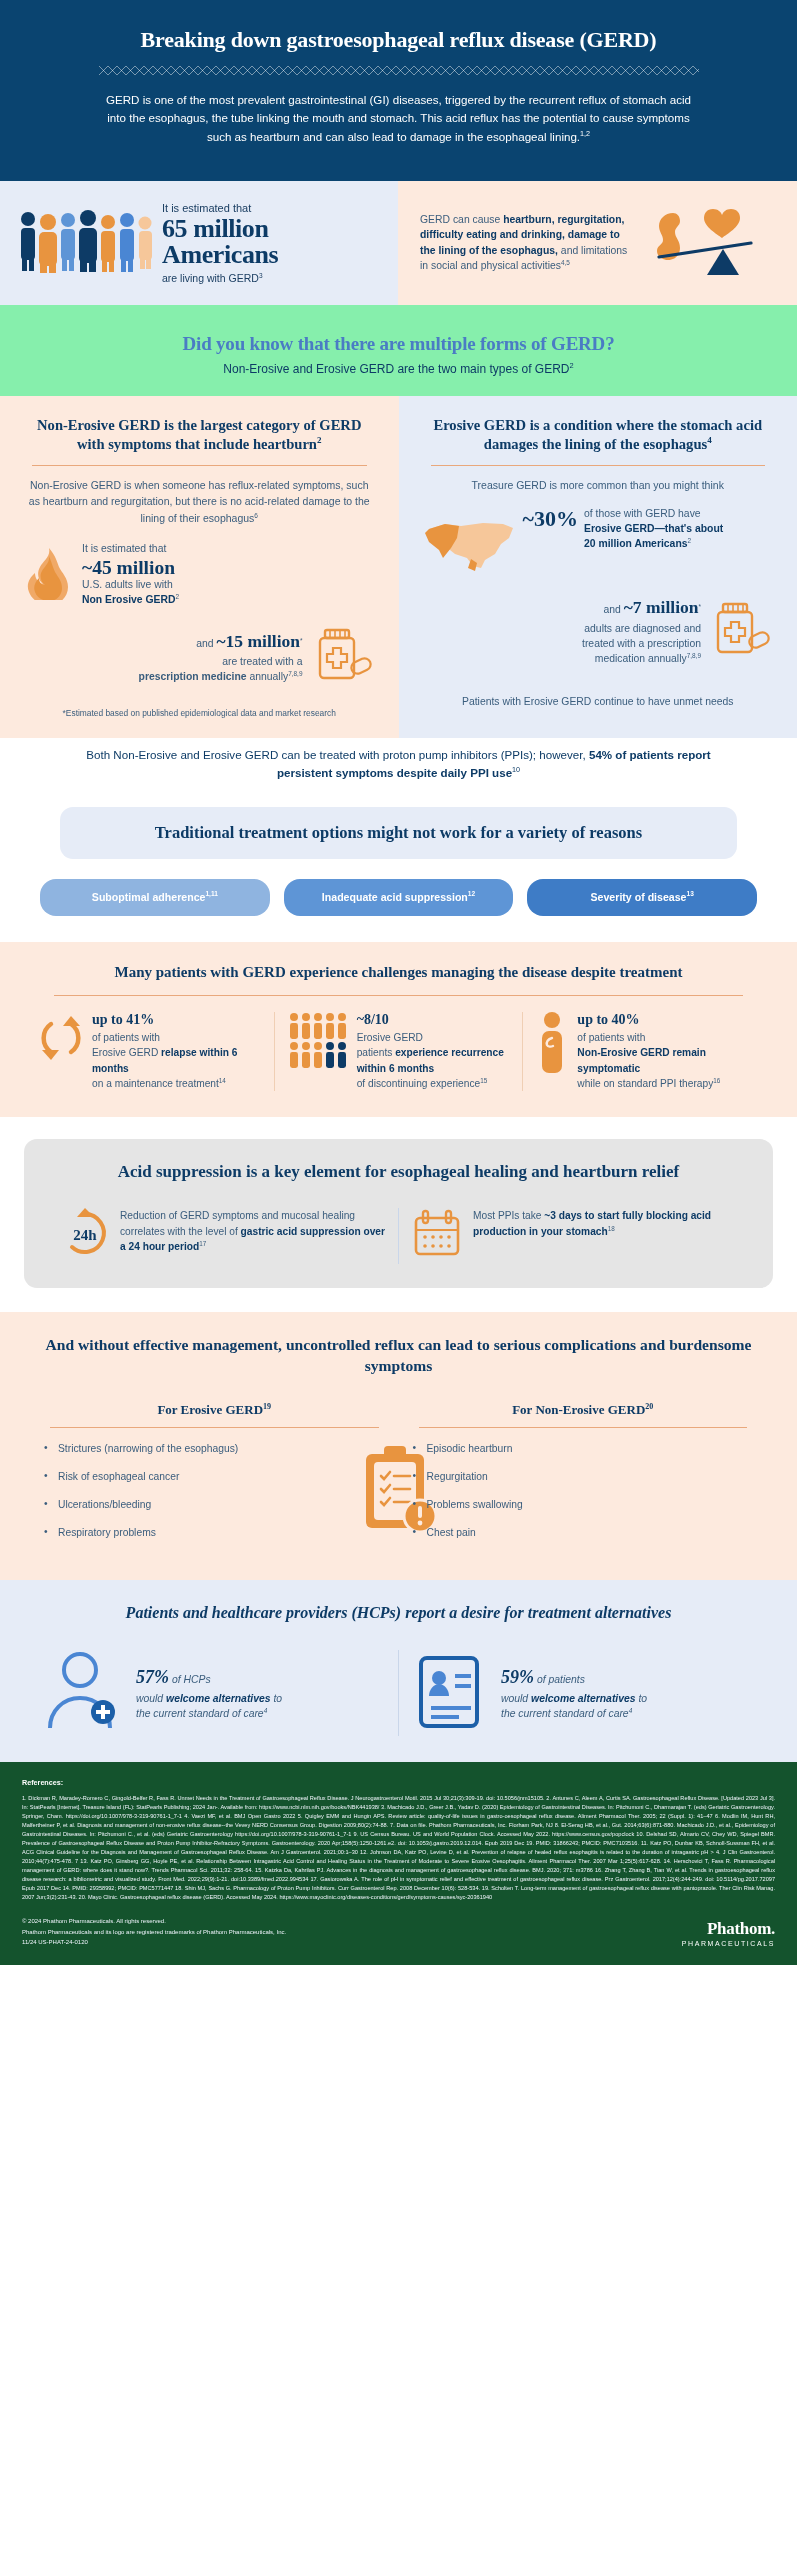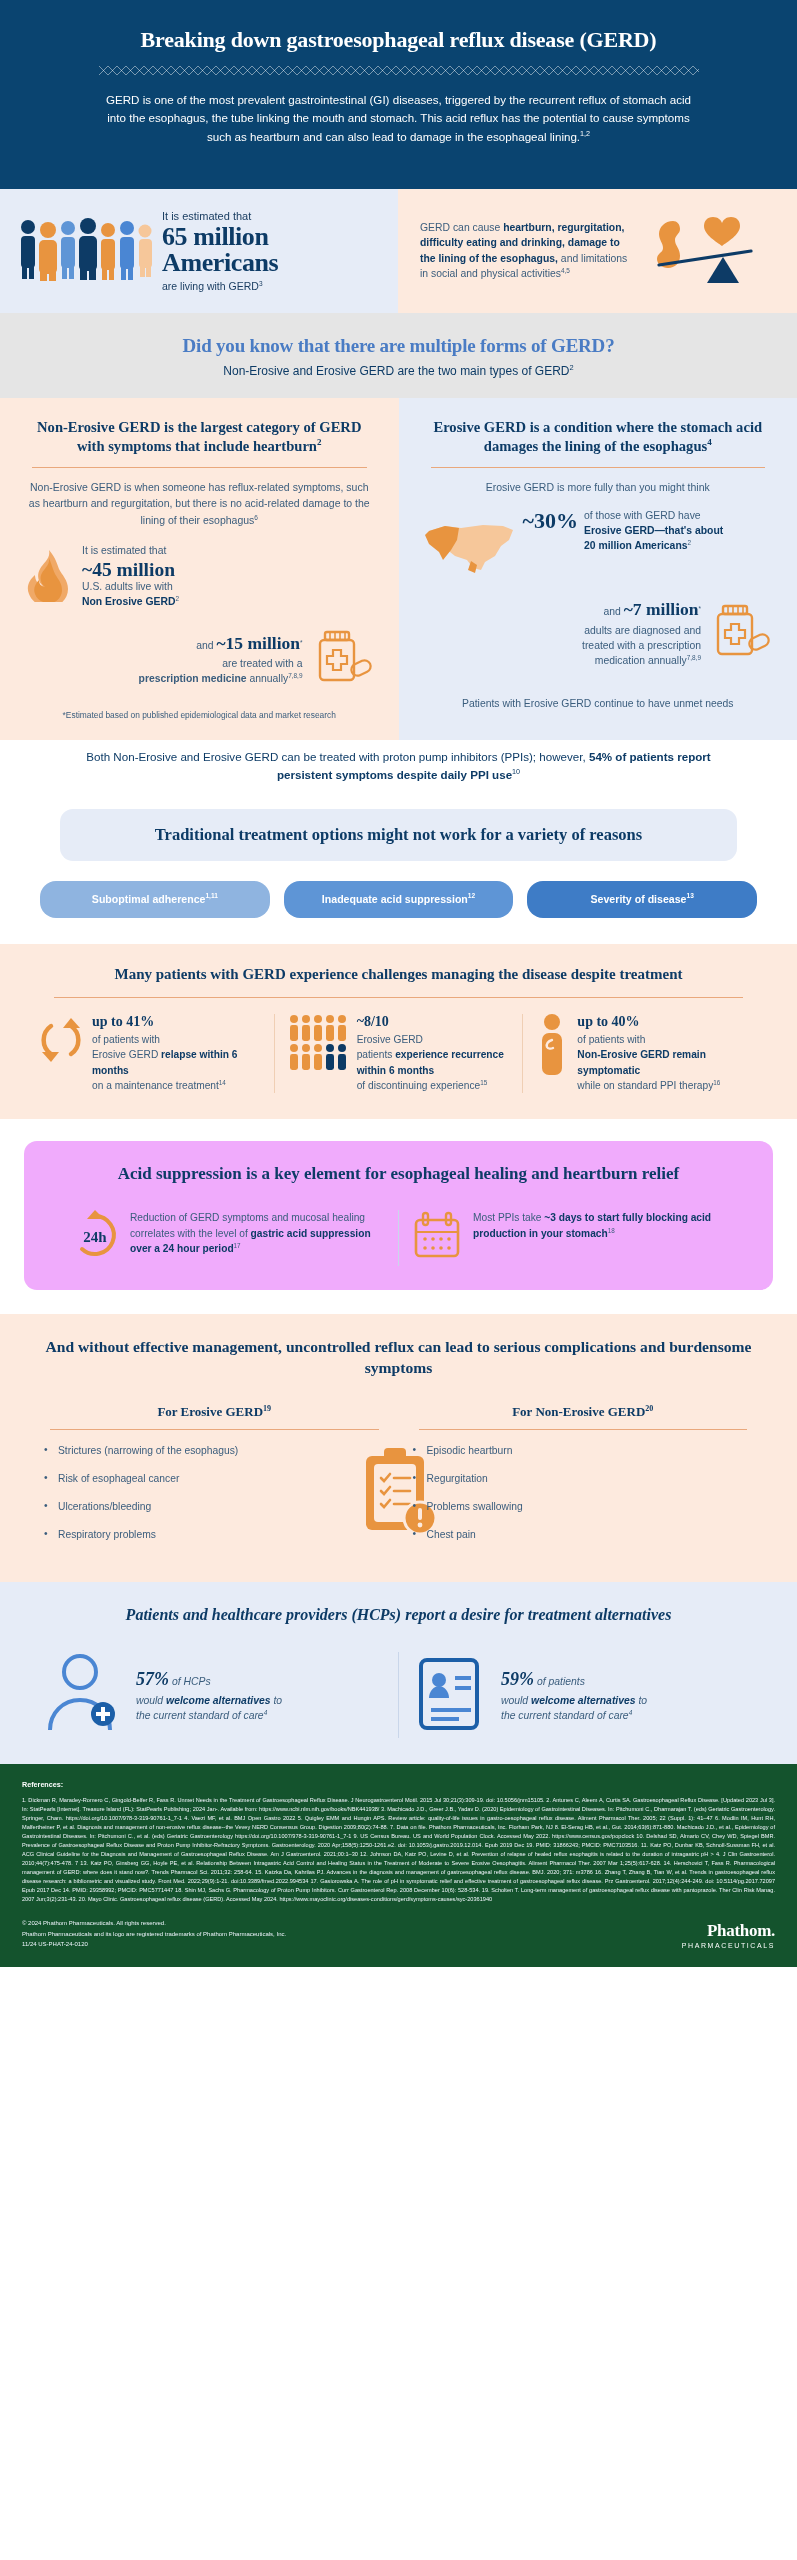--- a/index.html
+++ b/index.html
@@ -33,21 +33,21 @@
     background-image:
       linear-gradient(45deg, transparent 47%, rgba(255,255,255,.45) 47%, rgba(255,255,255,.45) 53%, transparent 53%),
       linear-gradient(-45deg, transparent 47%, rgba(255,255,255,.45) 47%, rgba(255,255,255,.45) 53%, transparent 53%);
     background-size: 9px 9px;
     background-repeat: repeat-x;
   }
   .hero-body {
     font-size: 11.6px;
     line-height: 1.62;
     max-width: 590px;
-    margin: 8px auto;
+    margin: 0 auto;
   }
   sup { font-size: 0.62em; vertical-align: super; line-height: 0; }
 
   
   .stats-row { display: flex; width: 797px; }
   .stat-left {
     flex: 0 0 398px;
     background: #e6ecf7;
     padding: 20px 16px;
     display: flex; align-items: center; gap: 10px;
@@ -65,22 +65,22 @@
     font-size: 26px; font-weight: 700; line-height: 1.02;
     color: #0d3b66; letter-spacing: -0.4px;
   }
   .stat-left-sub { font-size: 10.5px; margin-top: 2px; color: #1b3e62; }
   .cause-text { font-size: 10.4px; line-height: 1.5; color: #3a5d7d; max-width: 215px; }
   .cause-text b { color: #0d3b66; }
 
   
   .dyk {
     text-align: center;
-    padding: 22px 20px 20px;
-    background: #e5e5e5;
+    padding: 28px 20px 20px;
+    background: #86efac;
   }
   .dyk-title {
     font-family: "Liberation Serif", serif;
     font-size: 19px; font-weight: 700; color: #4a7cc4; letter-spacing: -0.2px;
   }
   .dyk-sub { font-size: 12px; margin-top: 7px; color: #0d3b66; }
 
   
   .types-row { display: flex; width: 797px; }
   .type-col { flex: 0 0 398.5px; padding: 20px 26px 20px; }
@@ -134,21 +134,21 @@
   .chal-rule { height:1px; background:#e9a87c; margin:13px 28px 16px; }
   .chal-cols { display:flex; }
   .chal-col { flex:1 1 0; padding: 0 12px; display:flex; gap: 8px; align-items:flex-start; }
   .chal-col + .chal-col { border-left: 1px solid #f0cfb4; }
   .chal-stat { font-family:"Liberation Serif",serif; font-weight:700; font-size:14px; color:#0d3b66; line-height:1.15; }
   .chal-body { font-size:10.2px; line-height:1.5; color:#3a5d7d; margin-top:2px; }
   .chal-body b { color:#0d3b66; }
 
   
   .acid-wrap { background:#fff; padding: 22px 24px 24px; }
-  .acid-box { background:#f0abfc; border-radius:13px; padding: 22px 34px 24px; }
+  .acid-box { background:#e5e5e5; border-radius:13px; padding: 22px 24px 24px; }
   .acid-title { font-family:"Liberation Serif",serif; font-size:17px; font-weight:700; text-align:center; line-height:1.35; color:#0d3b66; }
   .acid-cols { display:flex; margin-top: 24px; }
   .acid-col { flex:1 1 0; display:flex; gap:10px; align-items:flex-start; padding: 0 12px; }
   .acid-col + .acid-col { border-left:1px solid #c9d6ea; }
   .acid-txt { font-size:10.2px; line-height:1.52; color:#3a5d7d; }
   .acid-txt b { color:#0d3b66; }
 
   
   .comp { background:#fdeade; padding: 22px 30px 26px; }
   .comp-title { font-family:"Liberation Serif",serif; font-size:15.6px; font-weight:700; text-align:center; line-height:1.36; color:#0d3b66; }
@@ -306,21 +306,21 @@
     </div>
 
     <p class="footnote-star">*Estimated based on published epidemiological data and market research</p>
   </div>
 
   <div class="type-col type-er">
     <h3 class="type-head">
       <span>Erosive GERD is a condition where the stomach acid damages the lining of the esophagus</span><sup>4</sup>
     </h3>
     <div class="type-rule"></div>
-    <p class="type-lede">Erosive GERD is more fully than you might think</p>
+    <p class="type-lede">Treasure GERD is more common than you might think</p>
 
     <div class="pct-row">
       <span style="flex:0 0 auto;margin-top:6px;">
         <svg width="92" height="62" viewBox="0 0 92 62">
           <path d="M4 16l16-5 16 2 22-3 20 1 10 4-4 10-8 6-6 10-10 6-4 8-8-2-6-8-12-4-10-8-10-4z" fill="#f6c79a"></path>
           <path d="M4 16l16-5 14 2-2 12-6 10-8 10-4-8-10-8-4-9z" fill="#e8943f"></path>
           <path d="M46 46l6 4-2 8-7-3z" fill="#e8943f"></path>
         </svg>
       </span>
       <div style="display:flex;gap:6px;align-items:flex-start;">

